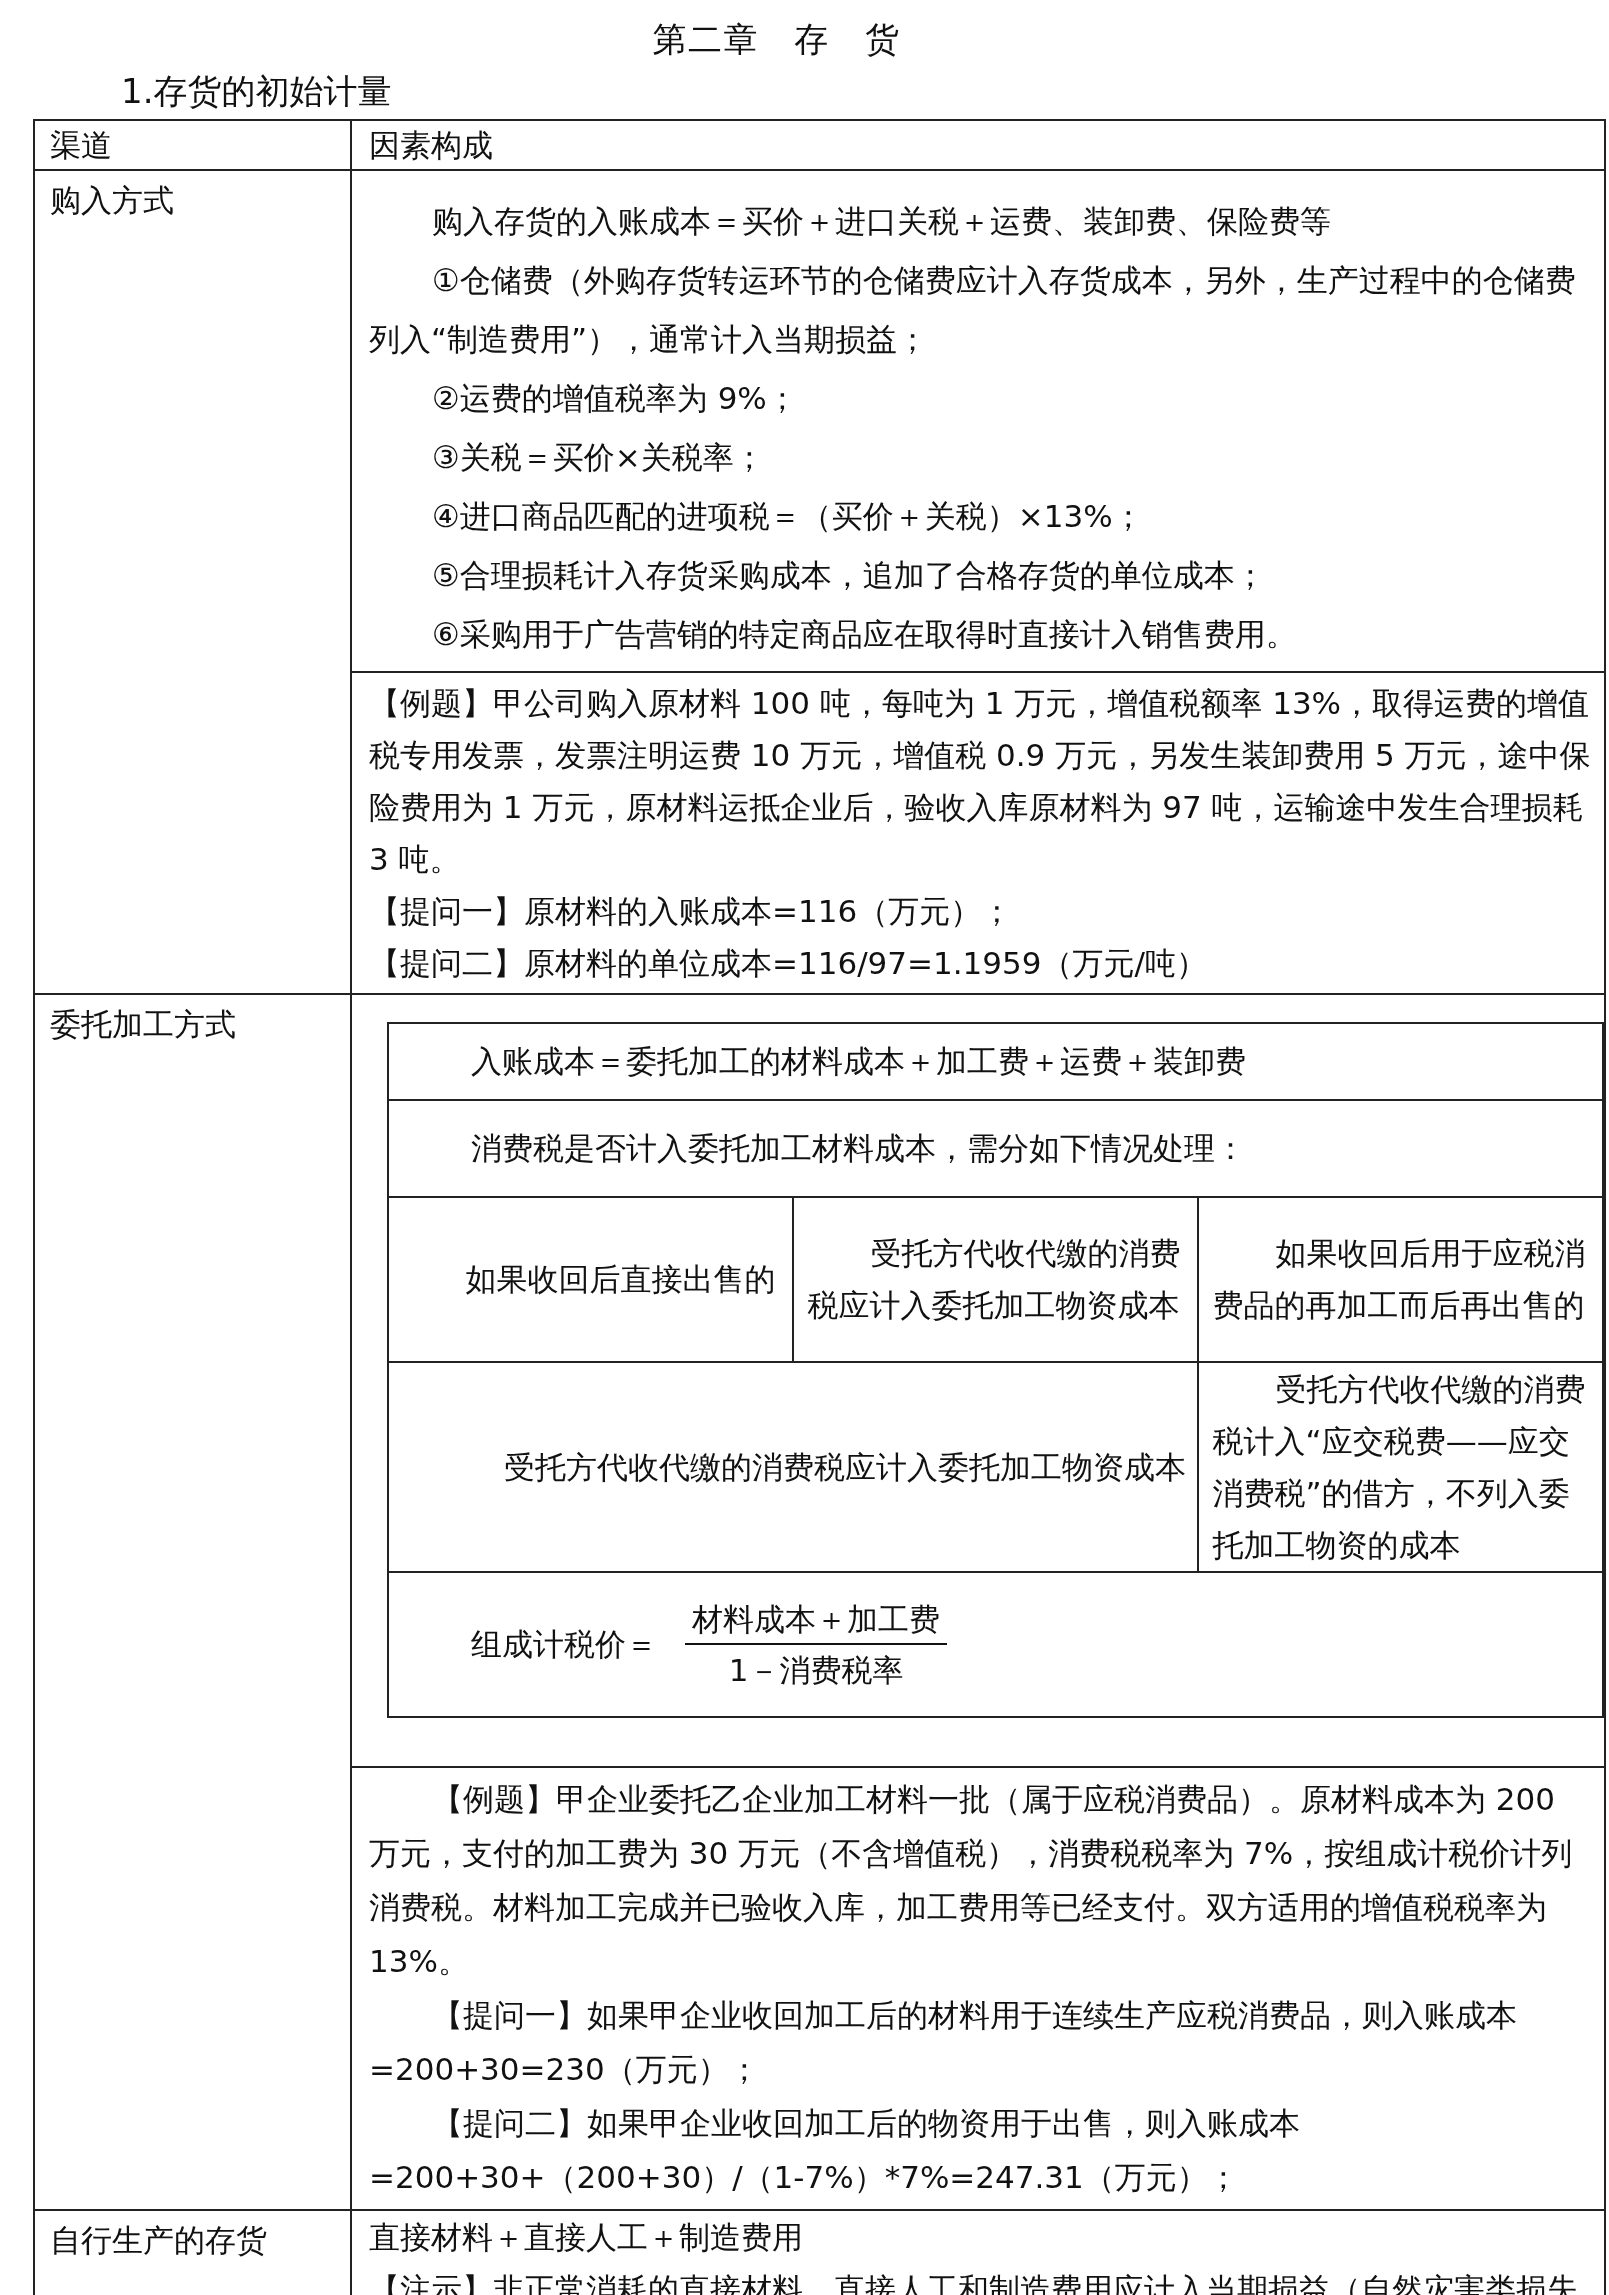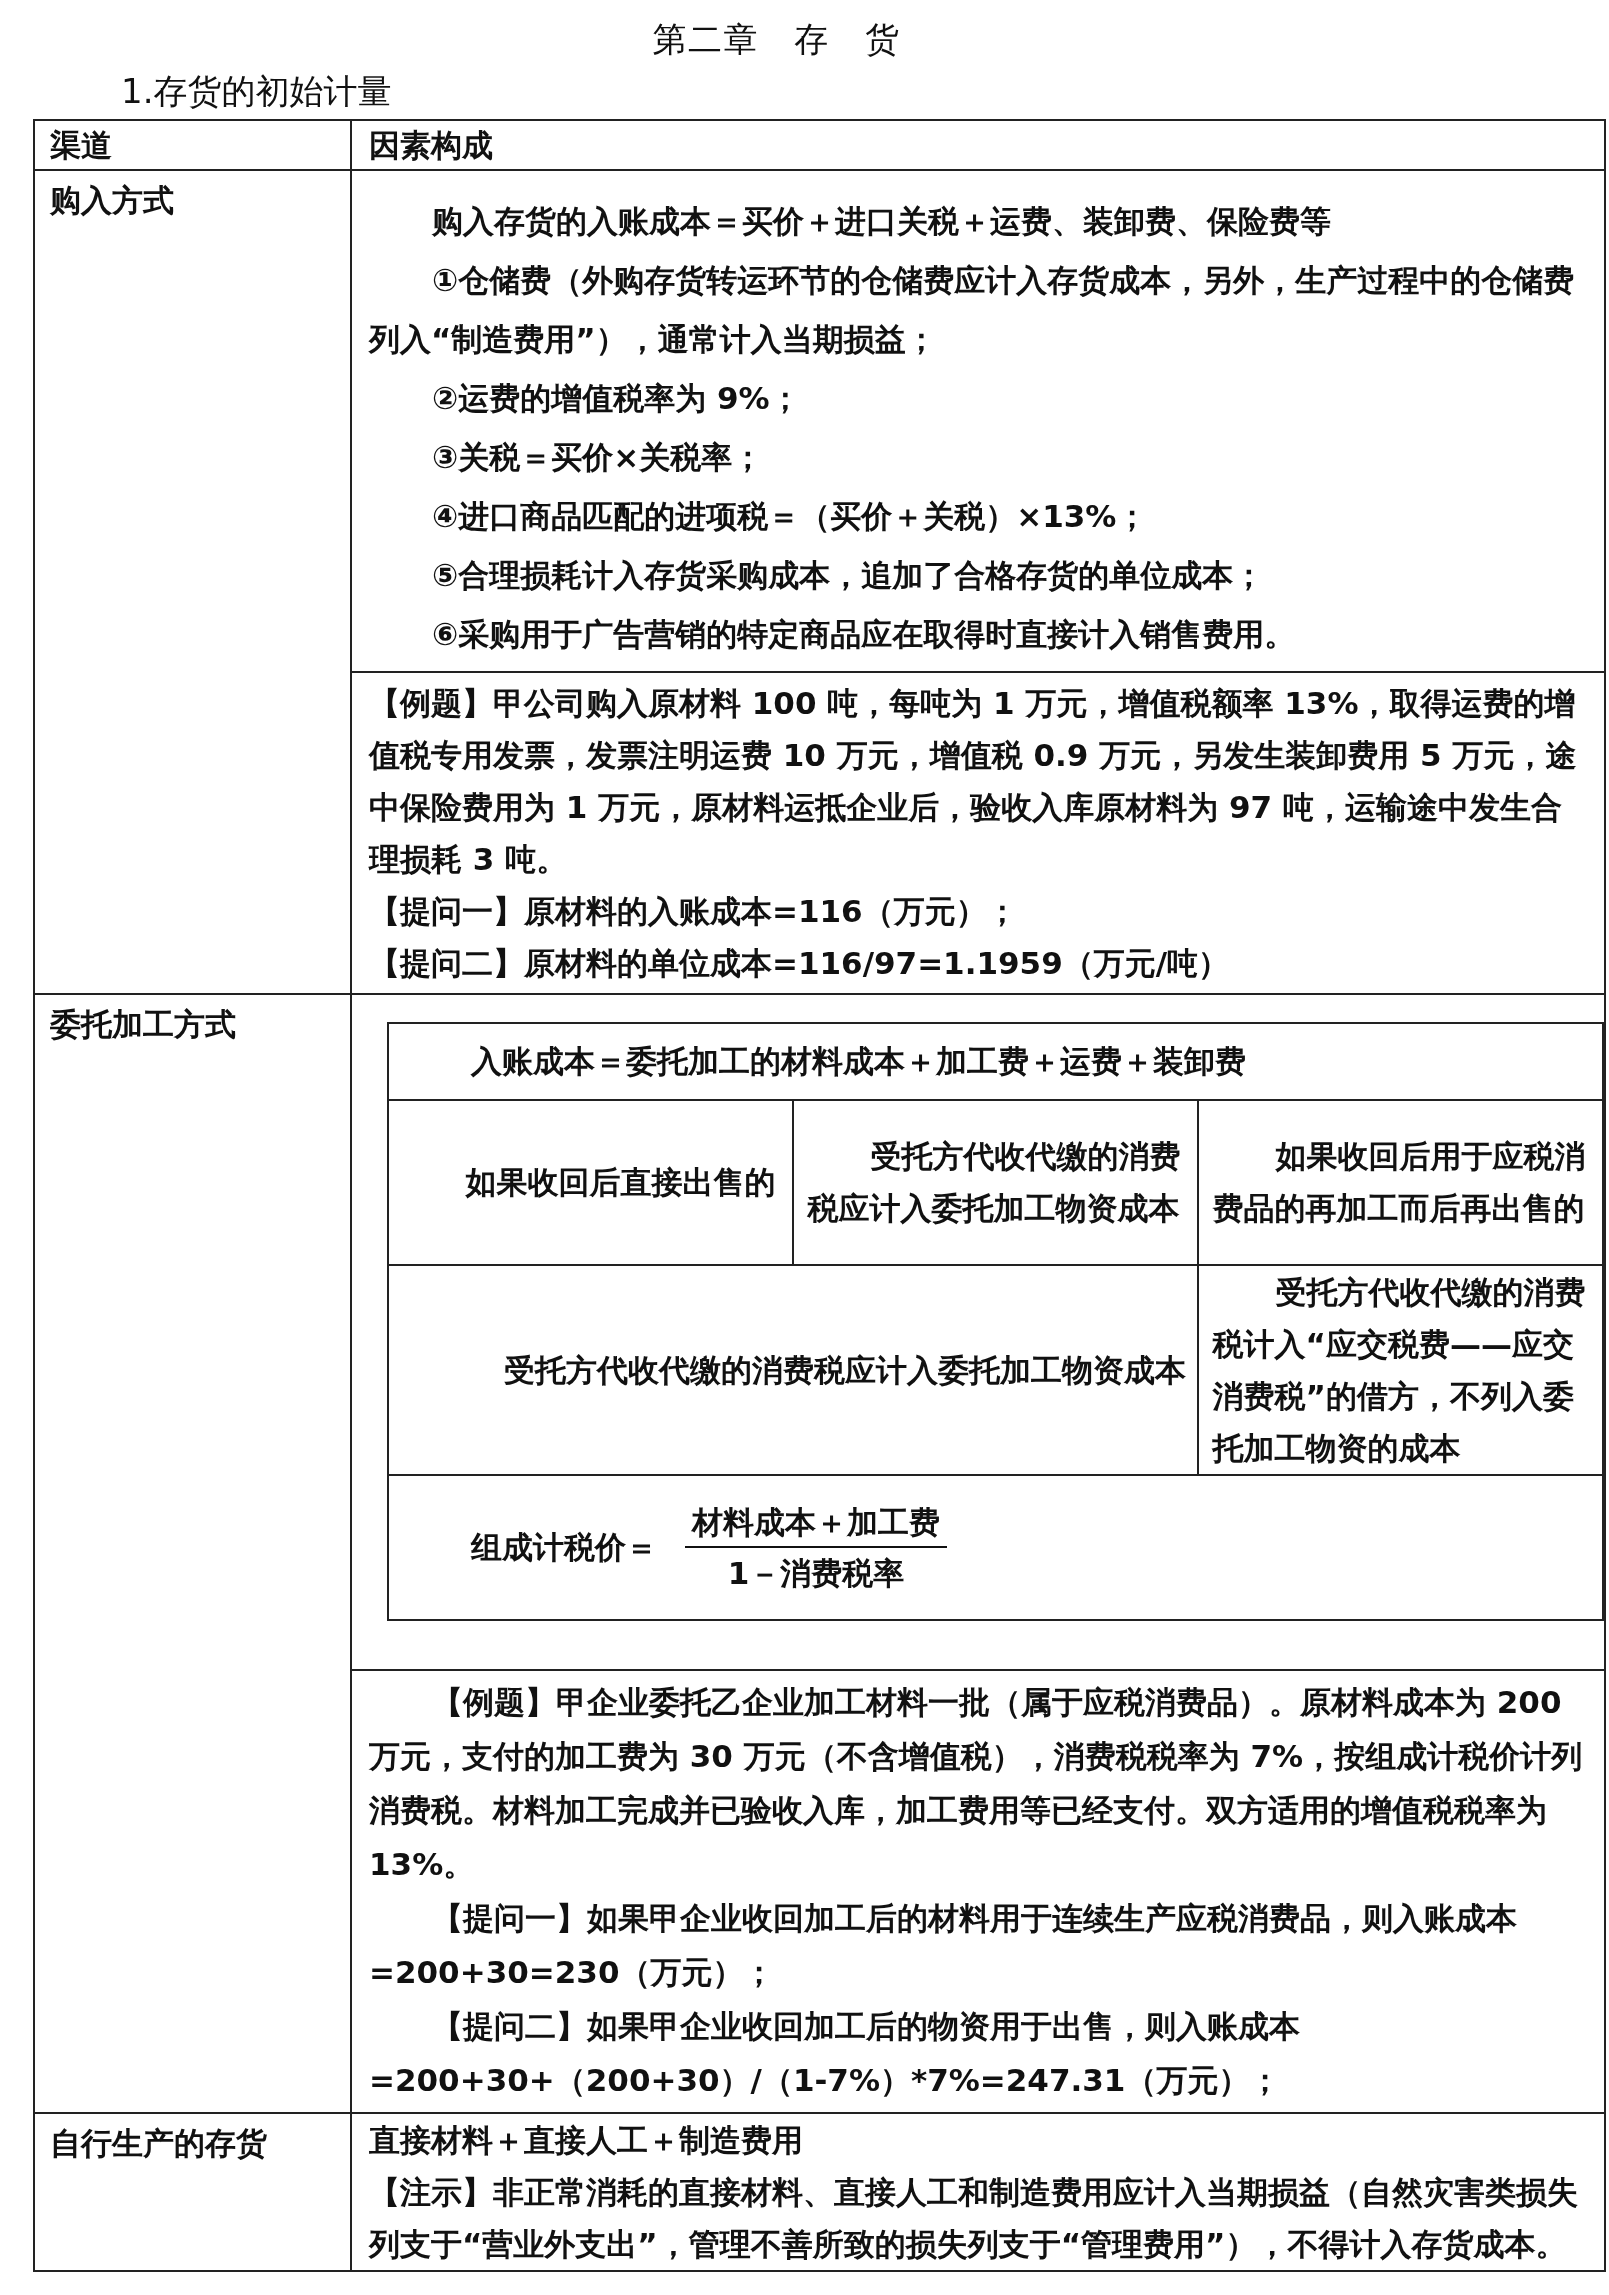--- a/index.html
+++ b/index.html
@@ -15,21 +15,21 @@
   .section-heading {
     position: absolute; top: 67px; left: 121px;
     font-size: 34px; line-height: 48px;
   }
   .doc-table {
     position: absolute; top: 119px; left: 33px; width: 1573px;
     border-collapse: collapse; table-layout: fixed;
   }
   .doc-table > tbody > tr > td {
     border: 2px solid #222222; vertical-align: top; padding: 0;
-    font-size: 31px; line-height: 59px; font-weight: bold;
+    font-size: 31px; line-height: 59px;
   }
   .doc-table > tbody > tr > td.col-a { width: 300px; padding-left: 15px; }
   .doc-table > tbody > tr > td.col-b { padding-left: 17px; padding-right: 12.3px; }
   .hdr td { height: 48px; line-height: 48px !important; }
   .indent { text-indent: 63px; }
   .para { margin: 0; }
   .row-purchase > td.col-b .block1 { padding-top: 21px; padding-bottom: 6.8px; }
   .row-purchase > td.col-b .block1 .para { line-height: 59px; }
   .example-block { border-top: 2px solid #222; padding-top: 4.1px; padding-bottom: 4.1px; margin-left: -17px; margin-right: -12.3px; padding-left: 17px; padding-right: 12.3px; }
   .example-block .para { line-height: 52px; }
@@ -94,20 +94,23 @@
     <tr class="row-delegated">
       <td class="col-a">委托加工方式</td>
       <td class="col-b">
         <div class="nested-wrap">
           <table class="nested">
             <tbody>
               <tr>
                 <td class="n-formula" colspan="3">入账成本＝委托加工的材料成本＋加工费＋运费＋装卸费</td>
               </tr>
               <tr>
+                <td class="n-intro" colspan="3">消费税是否计入委托加工材料成本，需分如下情况处理：</td>
+              </tr>
+              <tr>
                 <td class="c1 ti">如果收回后直接出售的</td>
                 <td class="c2 ti">受托方代收代缴的消费税应计入委托加工物资成本</td>
                 <td class="c3 ti">如果收回后用于应税消费品的再加工而后再出售的</td>
               </tr>
               <tr>
                 <td class="c4 ti" colspan="2">受托方代收代缴的消费税应计入委托加工物资成本</td>
                 <td class="ti">受托方代收代缴的消费税计入“应交税费——应交消费税”的借方，不列入委托加工物资的成本</td>
               </tr>
               <tr>
                 <td class="n-frac" colspan="3">

